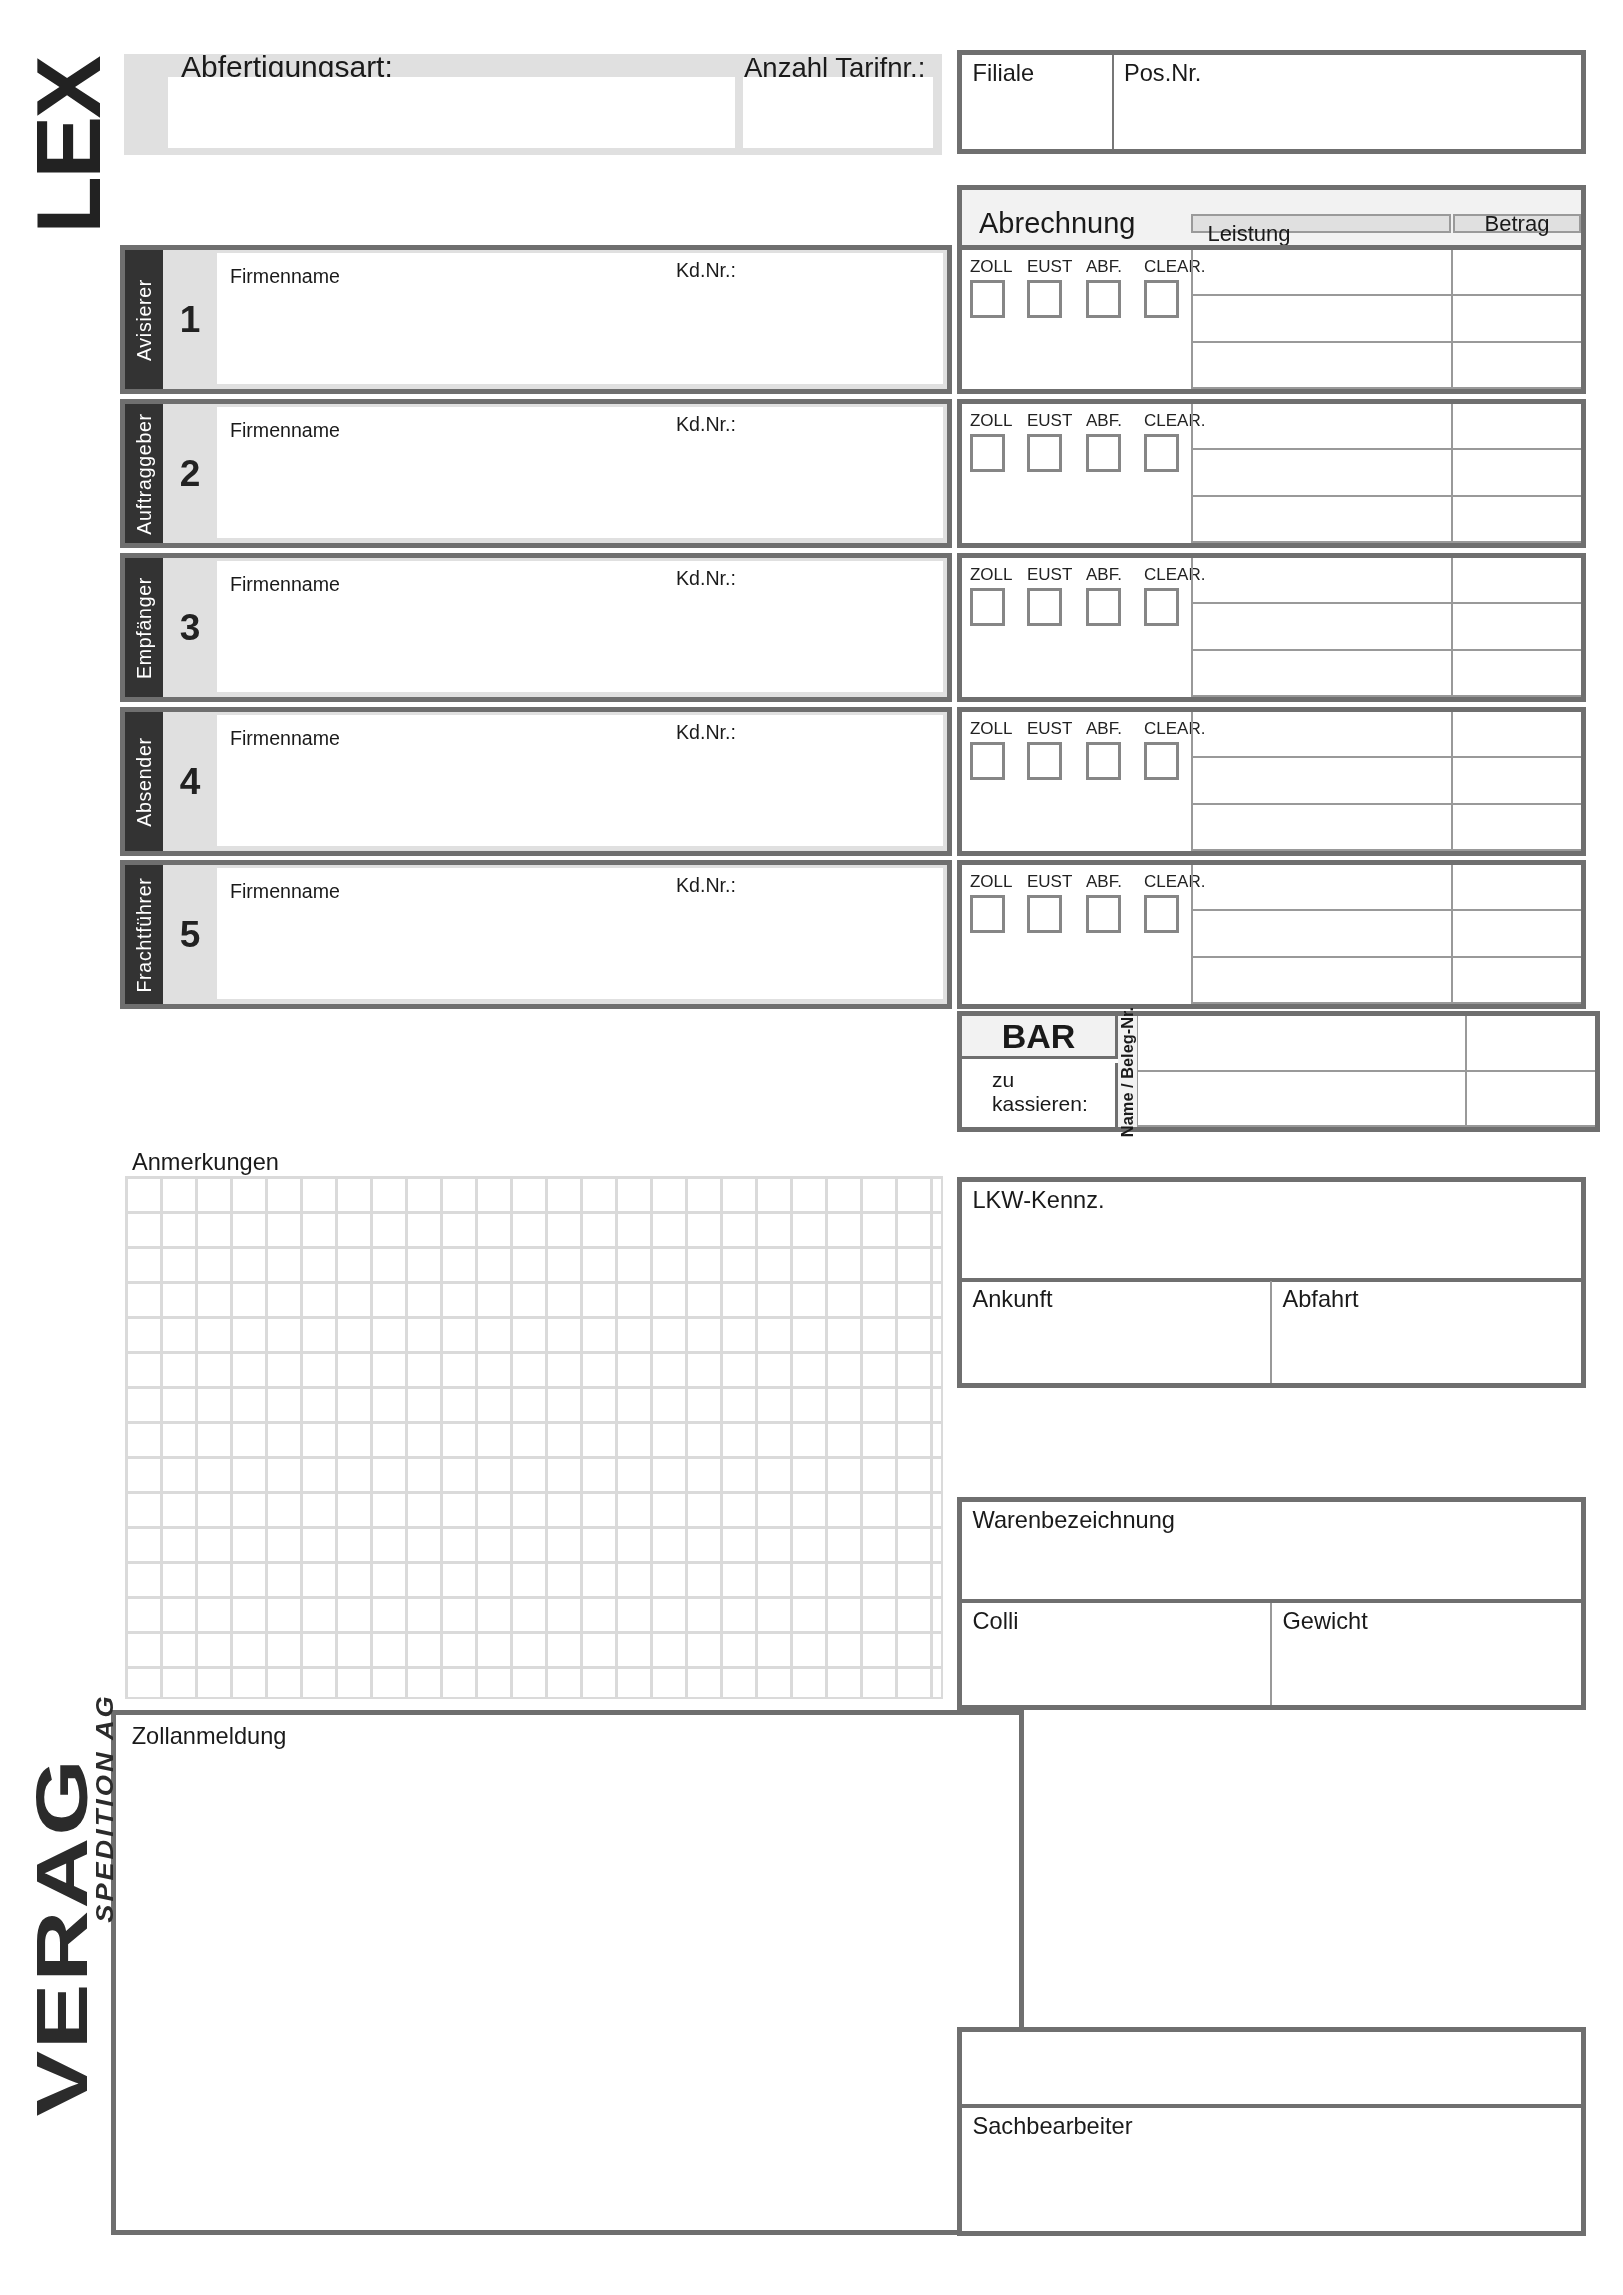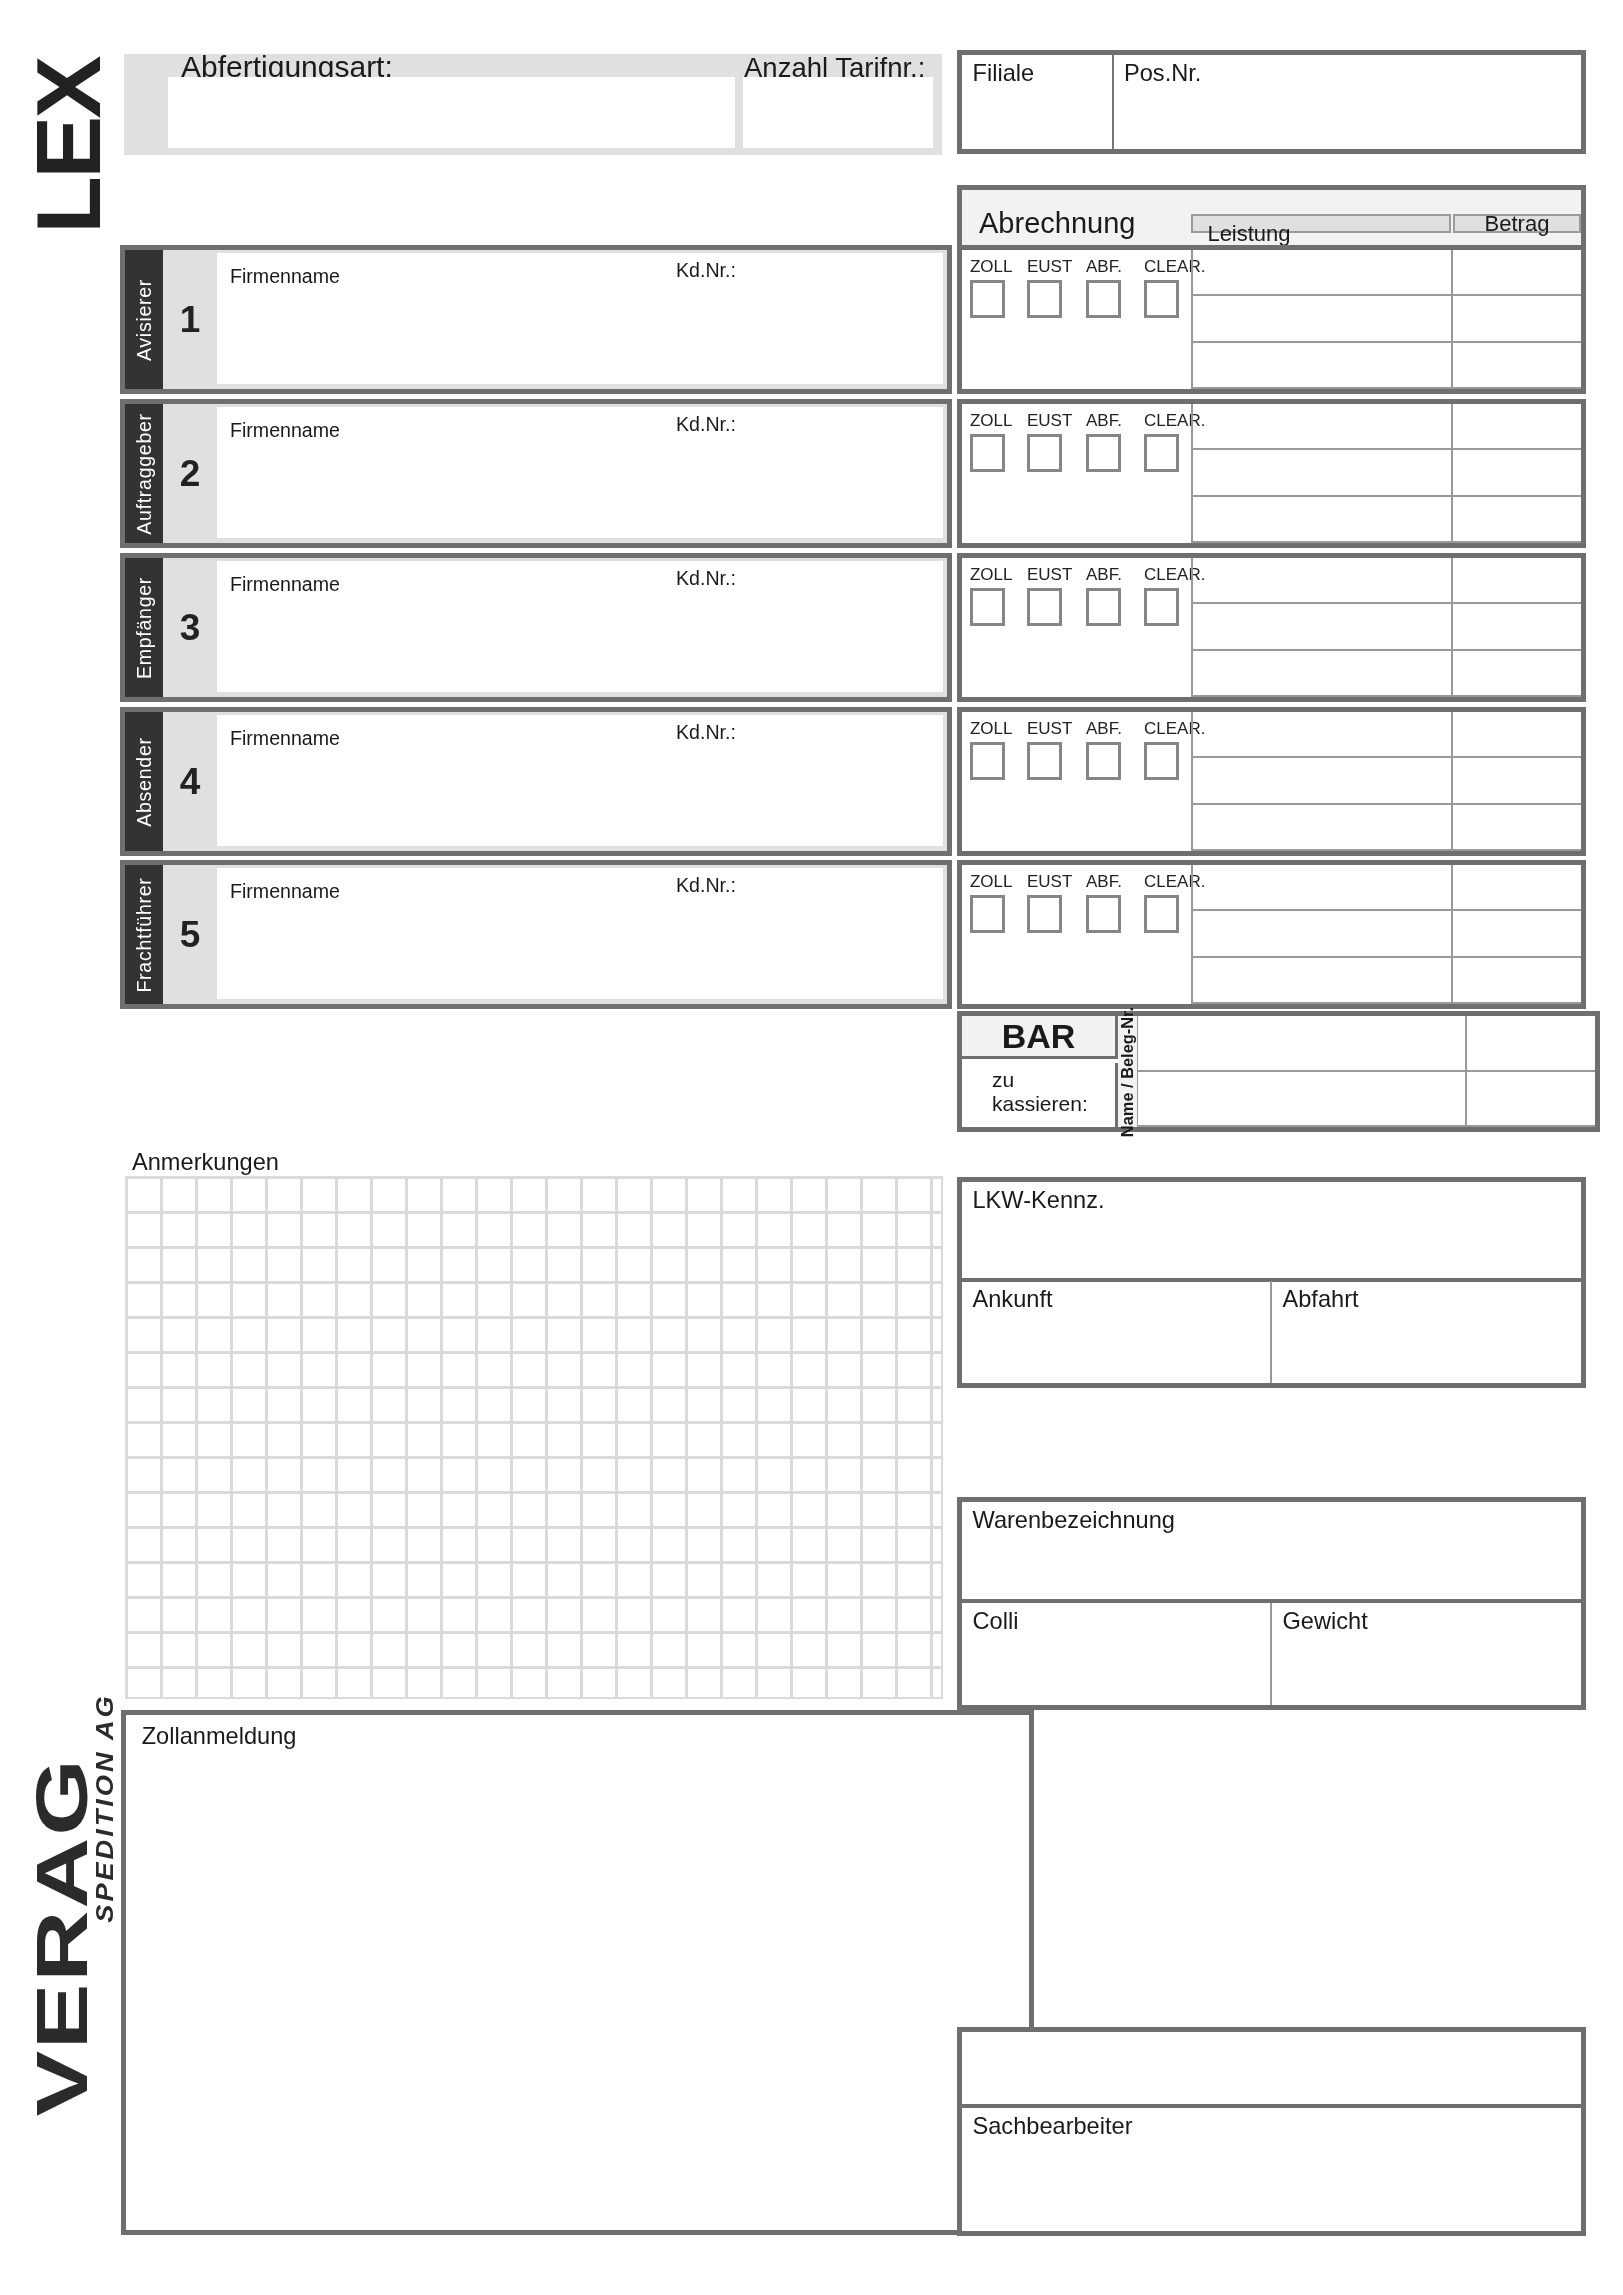--- a/index.html
+++ b/index.html
@@ -75,21 +75,21 @@
   .bar-row:last-of-type { border-bottom:none; }
 
   
   .anm-label { left:132px; top:1149px; font-size:23.6px; }
   .note-grid { left:125px; top:1176px; width:818px; height:523px; background:#fff;
     border-right:2.6px solid #dadada; border-bottom:2.6px solid #dadada;
     background-image:
       repeating-linear-gradient(to right, #dadada 0 2.6px, transparent 2.6px 35px),
       repeating-linear-gradient(to bottom, #dadada 0 2.6px, transparent 2.6px 35px);
   }
-  .zoll-box { left:121px; top:1710px; width:913px; height:525px; }
+  .zoll-box { left:111px; top:1710px; width:913px; height:525px; }
   .zoll-box span { position:absolute; left:15.7px; top:7.9px; font-size:23.6px; }
 
   
   .split-box { left:957px; width:629px; }
   .hsplit { position:absolute; left:0; right:0; height:3.9px; background:#6f6f6f; }
   .vsplit { position:absolute; left:308px; bottom:0; border-left:2px solid #999; }
 
   
   .lex-logo { left:26px; top:33px; width:85px; height:226px; }
   .lex-logo .vtext { font-size:90px; font-weight:900; letter-spacing:-2.6px; color:#222;

